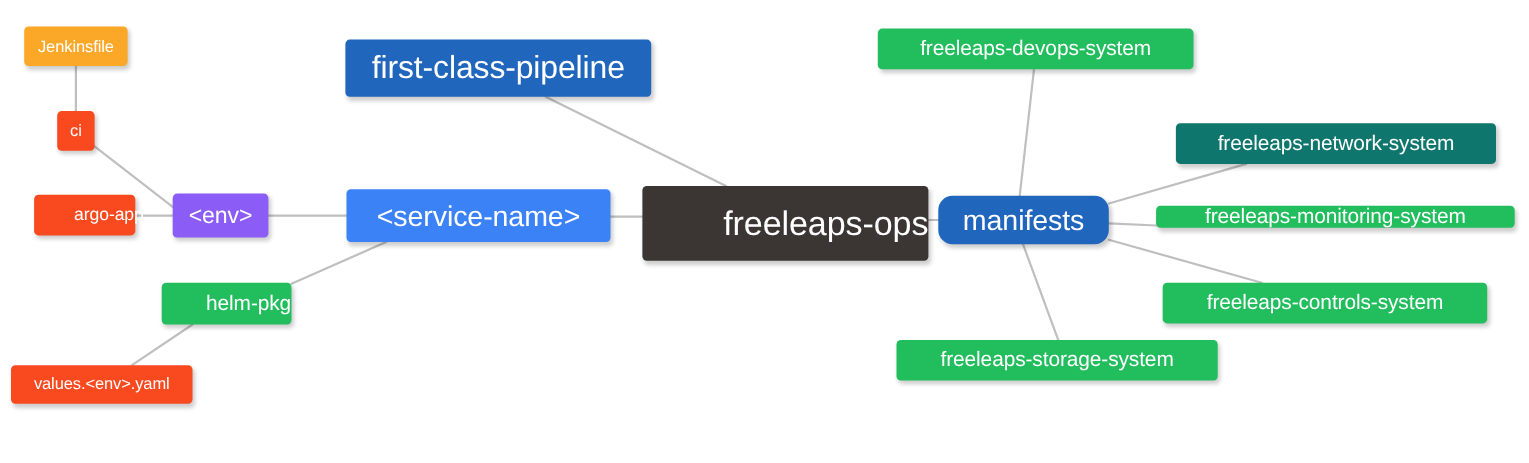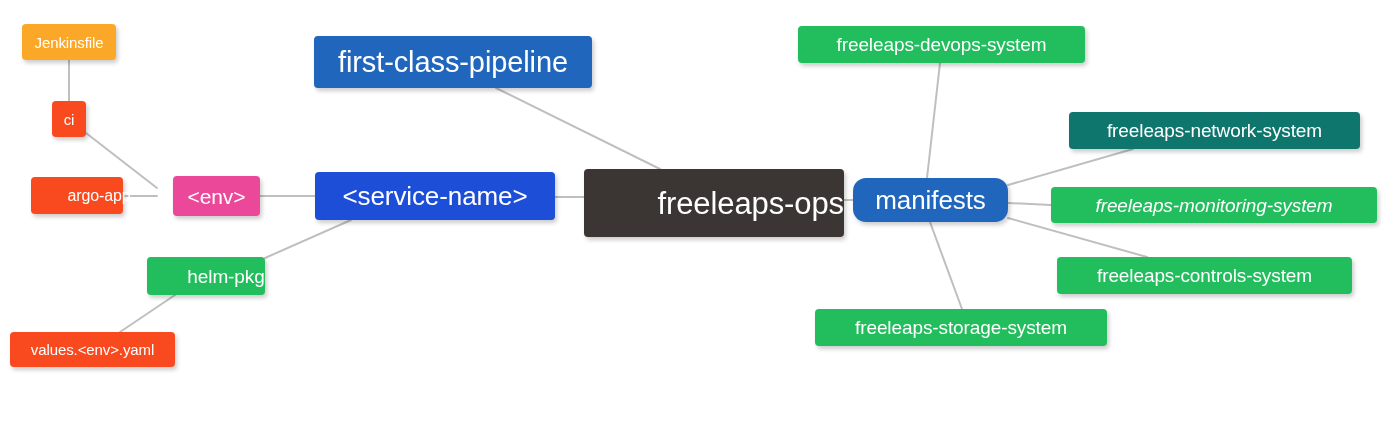--- a/index.html
+++ b/index.html
@@ -67,48 +67,48 @@
   <div id="node-layer">
       <div class="node" style="left: 22px; top: 24px; width: 94px; height: 36px; background: rgb(251, 168, 41); font-size: 15px;">
         <span class="node-label">Jenkinsfile</span>
       </div>
       <div class="node" style="left: 52px; top: 101px; width: 34px; height: 36px; background: rgb(249, 73, 31); font-size: 15px;">
         <span class="node-label">ci</span>
       </div>
       <div class="node" style="left: 31px; top: 177px; width: 92px; height: 37px; background: rgb(249, 73, 31); font-size: 16px; padding-left: 44px;">
         <span class="node-label">argo-app</span>
       </div>
-      <div class="node" style="left: 157px; top: 176px; width: 87px; height: 40px; background: #ec4899; font-size: 21px; margin-left: 16px;">
+      <div class="node" style="left: 157px; top: 176px; width: 87px; height: 40px; background: #8b5cf6; font-size: 21px;">
         <span class="node-label">&lt;env&gt;</span>
       </div>
       <div class="node" style="left: 147px; top: 257px; width: 118px; height: 38px; background: rgb(34, 189, 93); font-size: 19px; padding-left: 40px;">
         <span class="node-label">helm-pkg</span>
       </div>
       <div class="node" style="left: 10px; top: 332px; width: 165px; height: 35px; background: rgb(249, 73, 31); font-size: 15px;">
         <span class="node-label">values.&lt;env&gt;.yaml</span>
       </div>
       <div class="node" style="left: 314px; top: 36px; width: 278px; height: 52px; background: rgb(33, 102, 189); font-size: 29px;">
         <span class="node-label">first-class-pipeline</span>
       </div>
-      <div class="node" style="left: 315px; top: 172px; width: 240px; height: 48px; background: #1d4ed8; font-size: 26px;">
+      <div class="node" style="left: 315px; top: 172px; width: 240px; height: 48px; background: #3b82f6; font-size: 26px;">
         <span class="node-label">&lt;service-name&gt;</span>
       </div>
       <div class="node" style="left: 584px; top: 169px; width: 260px; height: 68px; background: rgb(59, 54, 51); font-size: 31px; justify-content: flex-end;">
         <span class="node-label">freeleaps-ops</span>
       </div>
       <div class="node" style="left: 853px; top: 178px; width: 155px; height: 44px; background: rgb(33, 102, 189); font-size: 26px; border-radius: 13px;">
         <span class="node-label">manifests</span>
       </div>
       <div class="node" style="left: 798px; top: 26px; width: 287px; height: 37px; background: rgb(34, 189, 93); font-size: 19px;">
         <span class="node-label">freeleaps-devops-system</span>
       </div>
       <div class="node" style="left: 1057px; top: 112px; width: 291px; height: 37px; background: #0f766e; font-size: 19px; margin-left: 12px;">
         <span class="node-label">freeleaps-network-system</span>
       </div>
-      <div class="node" style="left: 1051px; top: 187px; width: 326px; height: 36px; background: rgb(34, 189, 93); font-size: 19px; font-style: italic;">
+      <div class="node" style="left: 1051px; top: 187px; width: 326px; height: 20px; background: rgb(34, 189, 93); font-size: 19px;">
         <span class="node-label">freeleaps-monitoring-system</span>
       </div>
       <div class="node" style="left: 1057px; top: 257px; width: 295px; height: 37px; background: rgb(34, 189, 93); font-size: 19px;">
         <span class="node-label">freeleaps-controls-system</span>
       </div>
       <div class="node" style="left: 815px; top: 309px; width: 292px; height: 37px; background: rgb(34, 189, 93); font-size: 19px;">
         <span class="node-label">freeleaps-storage-system</span>
       </div>
     </div>
 </div>

